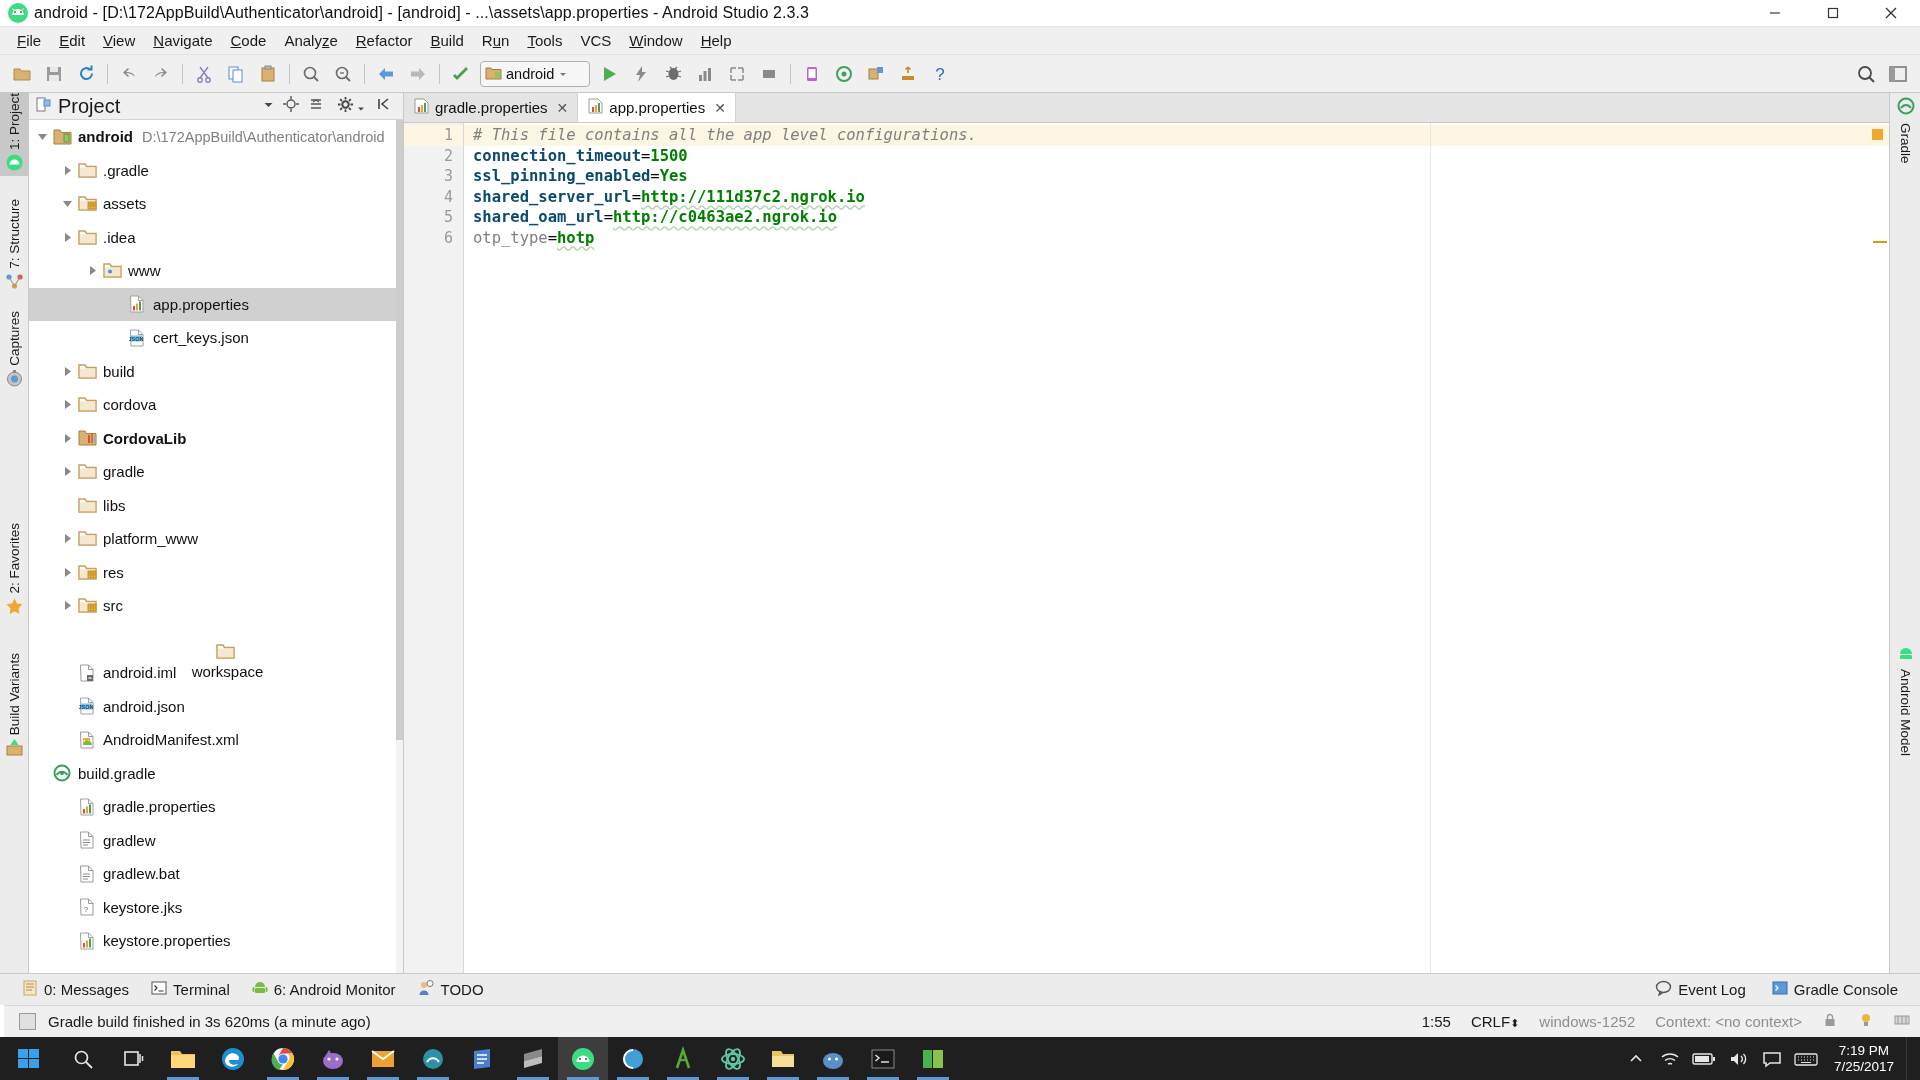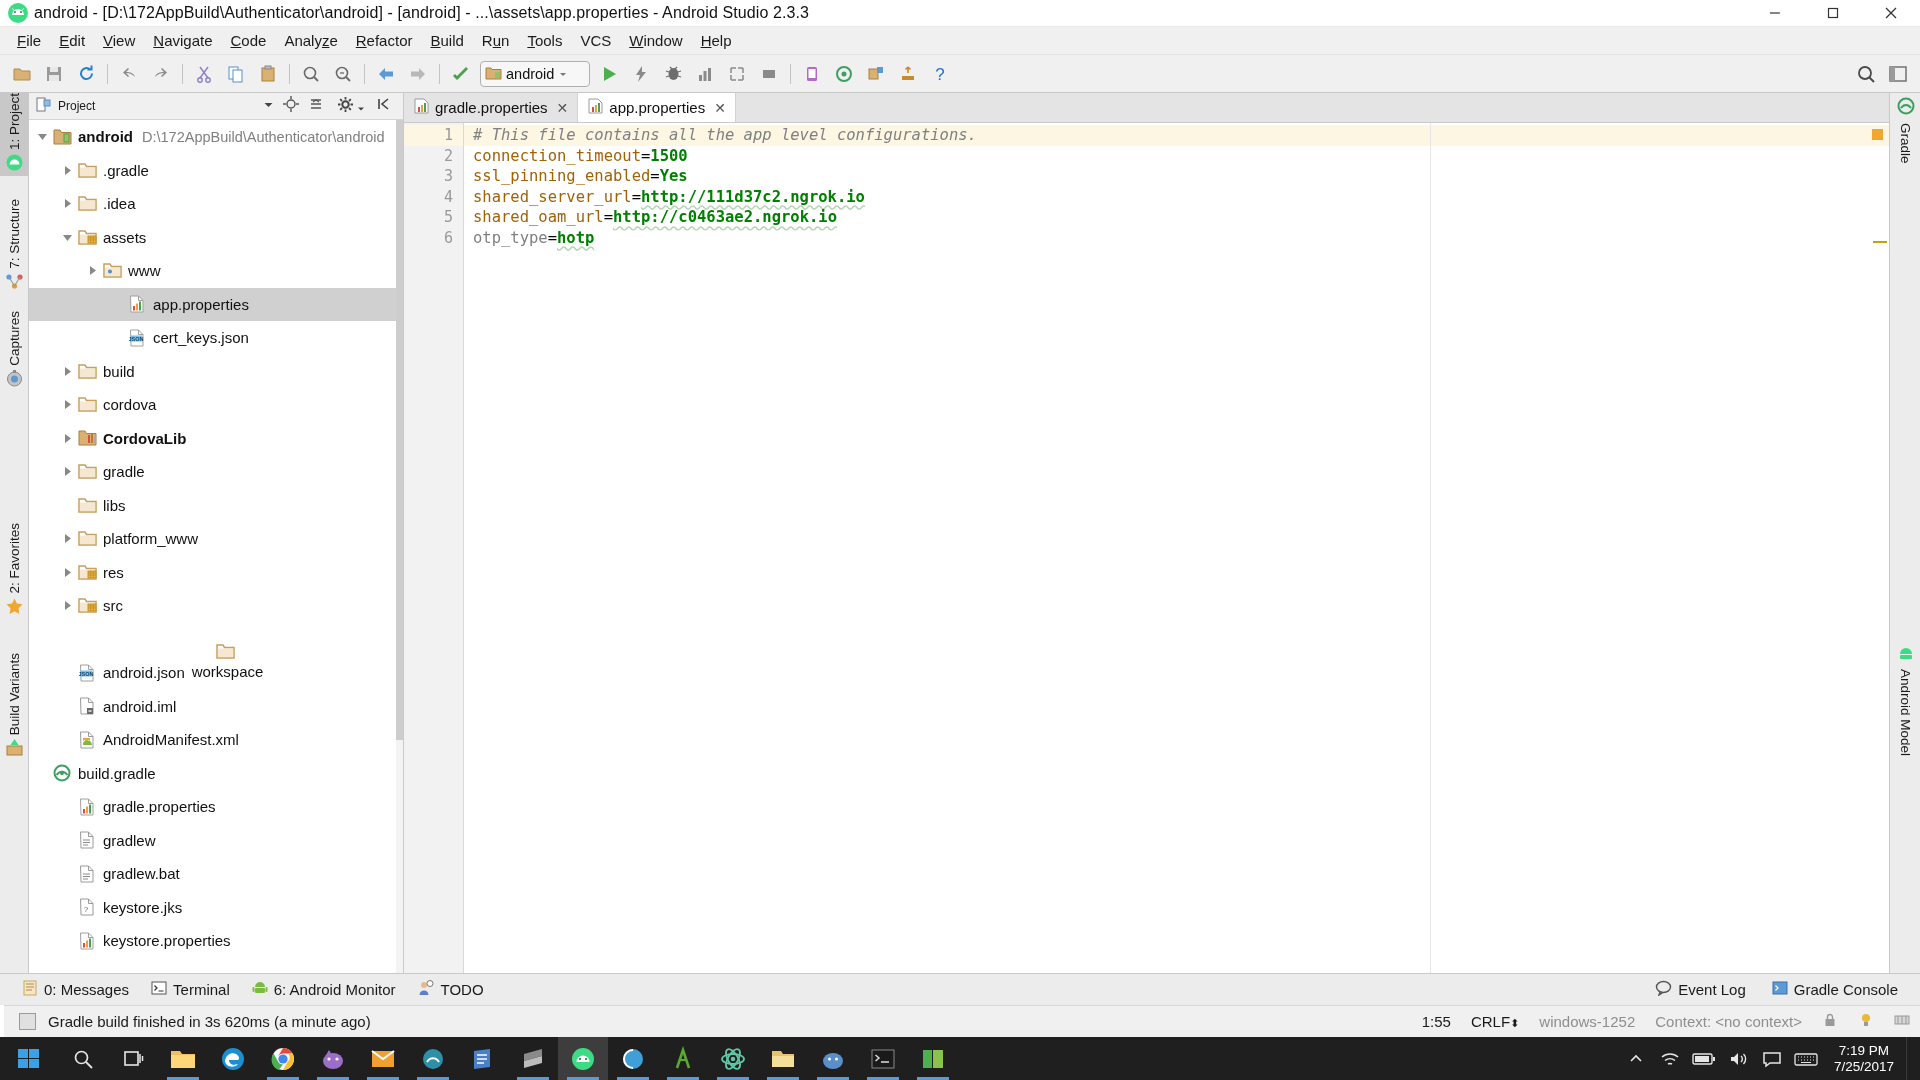--- a/index.html
+++ b/index.html
@@ -68,21 +68,21 @@
 
   
   .projpanel {
     position:absolute; left:29px; top:93px; width:375px; height:880px;
     background:#fff; border-right:1px solid #c9c9c9;
   }
   .proj-header {
     height:27px; background:#f0f0f0; display:flex; align-items:center;
     border-bottom:1px solid #d5d5d5; padding-left:6px;
   }
-  .proj-title { font-size:12px; color:#1a1a1a; margin-left:6px; }
+  .proj-title { font-size:20px; color:#1a1a1a; margin-left:6px; }
   .proj-drop { margin-left:auto; margin-right:8px; }
   .tree { position:absolute; left:0; top:27px; width:368px; bottom:0; overflow:hidden; background:#fff; }
   .trow {
     display:flex; align-items:center; height:33.5px; padding-left:4px; white-space:nowrap;
   }
   .trow.selected { background:#d0d0d0; }
   .arrow { width:18px; display:flex; align-items:center; justify-content:center; flex:0 0 18px; }
   .arrow.empty { visibility:hidden; }
   .ticon { width:22px; display:flex; align-items:center; justify-content:center; flex:0 0 22px; margin-right:5px; }
   .tlabel { font-size:15px; color:#111; }
@@ -114,21 +114,21 @@
   }
   .gutter .ln { font-family:"DejaVu Sans Mono", monospace; font-size:15px; color:#999; height:20.5px; line-height:20.5px; padding-right:10px; }
   .gutter .ln.first { background:#fdf6e3; }
   .codecol { flex:1; position:relative; padding-top:2px; }
   .cline {
     font-family:"DejaVu Sans Mono", monospace; font-size:15.5px;
     height:20.5px; line-height:20.5px; padding-left:9px; white-space:pre;
   }
   .cline.hl { background:#fdf6e3; }
   .c-comment { color:#808080; font-style:italic; }
-  .c-key { color:#a16207; font-weight:normal; }
+  .c-key { color:#0c4a6e; font-weight:bold; }
   .c-key-plain { color:#808080; }
   .c-eq { color:#000000; }
   .c-val { color:#008000; font-weight:bold; }
   .c-val-u { color:#008000; font-weight:bold; text-decoration: underline wavy #b8d5b8; text-underline-offset:3px; }
   .editor-vline { position:absolute; left:966px; top:0; bottom:0; width:1px; background:#e6e6e6; }
   .marker-right {
     position:absolute; right:6px; width:11px; height:11px; background:#f0a732;
   }
   .marker-line { position:absolute; right:2px; width:14px; height:2px; background:#c8a200; }
 
@@ -518,46 +518,46 @@
             <svg width="19" height="17" viewBox="0 0 19 17">
               <path d="M1 2h6l1.5 2.5H18V15H1z" fill="none" stroke="#c8a05e" stroke-width="1.5"></path>
               <path d="M1.8 5.5h16v9h-16z" fill="#e8c99a" opacity="0.45"></path>
             </svg>
           </span>
           <span class="tlabel">.gradle</span>
         </div>
         <div class="trow" style="padding-left: 29px;">
           <span class="arrow">
             <svg width="13" height="13" viewBox="0 0 13 13">
-              <path d="M4 2v9l6-4.5z" fill="#888"></path>
-            </svg>
-          </span>
-          <span class="ticon">
-            <svg width="19" height="17" viewBox="0 0 19 17">
-              <path d="M1 2h6l1.5 2.5H18V15H1z" fill="none" stroke="#c8a05e" stroke-width="1.5"></path>
-              <path d="M1.8 5.5h16v9h-16z" fill="#e8c99a" opacity="0.45"></path>
-            </svg>
-          </span>
-          <span class="tlabel">.idea</span>
-        </div>
-        <div class="trow" style="padding-left: 29px;">
-          <span class="arrow">
-            <svg width="13" height="13" viewBox="0 0 13 13">
               <path d="M2 4h9l-4.5 6z" fill="#888"></path>
             </svg>
           </span>
           <span class="ticon">
             <svg width="19" height="17" viewBox="0 0 19 17">
               <path d="M1 2h6l1.5 2.5H18V15H1z" fill="none" stroke="#c8a05e" stroke-width="1.5"></path>
               <path d="M1.8 5.5h16v9h-16z" fill="#e8c99a" opacity="0.45"></path>
               <rect x="10" y="7" width="8" height="7" fill="#f0b93d" stroke="#b8861f" stroke-width="0.8"></rect>
               <path d="M10 9h8M10 11h8M12.7 7v7M15.3 7v7" stroke="#b8861f" stroke-width="0.7"></path>
             </svg>
           </span>
           <span class="tlabel">assets</span>
+        </div>
+        <div class="trow" style="padding-left: 29px;">
+          <span class="arrow">
+            <svg width="13" height="13" viewBox="0 0 13 13">
+              <path d="M4 2v9l6-4.5z" fill="#888"></path>
+            </svg>
+          </span>
+          <span class="ticon">
+            <svg width="19" height="17" viewBox="0 0 19 17">
+              <path d="M1 2h6l1.5 2.5H18V15H1z" fill="none" stroke="#c8a05e" stroke-width="1.5"></path>
+              <path d="M1.8 5.5h16v9h-16z" fill="#e8c99a" opacity="0.45"></path>
+            </svg>
+          </span>
+          <span class="tlabel">.idea</span>
         </div>
         <div class="trow" style="padding-left: 54px;">
           <span class="arrow">
             <svg width="13" height="13" viewBox="0 0 13 13">
               <path d="M4 2v9l6-4.5z" fill="#888"></path>
             </svg>
           </span>
           <span class="ticon">
             <svg width="19" height="17" viewBox="0 0 19 17">
               <path d="M1 2h6l1.5 2.5H18V15H1z" fill="none" stroke="#c8a05e" stroke-width="1.5"></path>
@@ -733,43 +733,43 @@
           <span class="tlabel">workspace</span>
         </div>
         <div class="trow" style="padding-left: 29px;">
           <span class="arrow empty">
             <svg width="13" height="13" viewBox="0 0 13 13">
               <path d="M4 2v9l6-4.5z" fill="#888"></path>
             </svg>
           </span>
           <span class="ticon">
             <svg width="17" height="18" viewBox="0 0 17 18">
+              <path d="M1.5 1h8l4.5 4.5V17h-12z" fill="#fff" stroke="#9a9a9a"></path>
+              <path d="M9.5 1v4.5H14" fill="none" stroke="#9a9a9a"></path>
+              <rect x="8" y="11" width="6" height="6" fill="#6a6a6a"></rect>
+              <path d="M9.5 14h3" stroke="#fff" stroke-width="1.3"></path>
+            </svg>
+          </span>
+          <span class="tlabel">android.iml</span>
+        </div>
+        <div class="trow" style="padding-left: 29px;">
+          <span class="arrow empty">
+            <svg width="13" height="13" viewBox="0 0 13 13">
+              <path d="M4 2v9l6-4.5z" fill="#888"></path>
+            </svg>
+          </span>
+          <span class="ticon">
+            <svg width="17" height="18" viewBox="0 0 17 18">
               <path d="M1.5 1h8l4.5 4.5V17h-12z" fill="#fff" stroke="#a0a0a0"></path>
               <path d="M9.5 1v4.5H14" fill="none" stroke="#a0a0a0"></path>
               <rect x="1" y="6.5" width="12" height="6" fill="#7fc0e8"></rect>
               <text x="7" y="11.6" font-size="5.5" fill="#15456b" text-anchor="middle" font-family="Liberation Sans, sans-serif" font-weight="bold">JSON</text>
             </svg>
           </span>
           <span class="tlabel">android.json</span>
-        </div>
-        <div class="trow" style="padding-left: 29px;">
-          <span class="arrow empty">
-            <svg width="13" height="13" viewBox="0 0 13 13">
-              <path d="M4 2v9l6-4.5z" fill="#888"></path>
-            </svg>
-          </span>
-          <span class="ticon">
-            <svg width="17" height="18" viewBox="0 0 17 18">
-              <path d="M1.5 1h8l4.5 4.5V17h-12z" fill="#fff" stroke="#9a9a9a"></path>
-              <path d="M9.5 1v4.5H14" fill="none" stroke="#9a9a9a"></path>
-              <rect x="8" y="11" width="6" height="6" fill="#6a6a6a"></rect>
-              <path d="M9.5 14h3" stroke="#fff" stroke-width="1.3"></path>
-            </svg>
-          </span>
-          <span class="tlabel">android.iml</span>
         </div>
         <div class="trow" style="padding-left: 29px;">
           <span class="arrow empty">
             <svg width="13" height="13" viewBox="0 0 13 13">
               <path d="M4 2v9l6-4.5z" fill="#888"></path>
             </svg>
           </span>
           <span class="ticon">
             <svg width="17" height="18" viewBox="0 0 17 18">
               <path d="M1.5 1h8l4.5 4.5V17h-12z" fill="#fff" stroke="#9a9a9a"></path>

